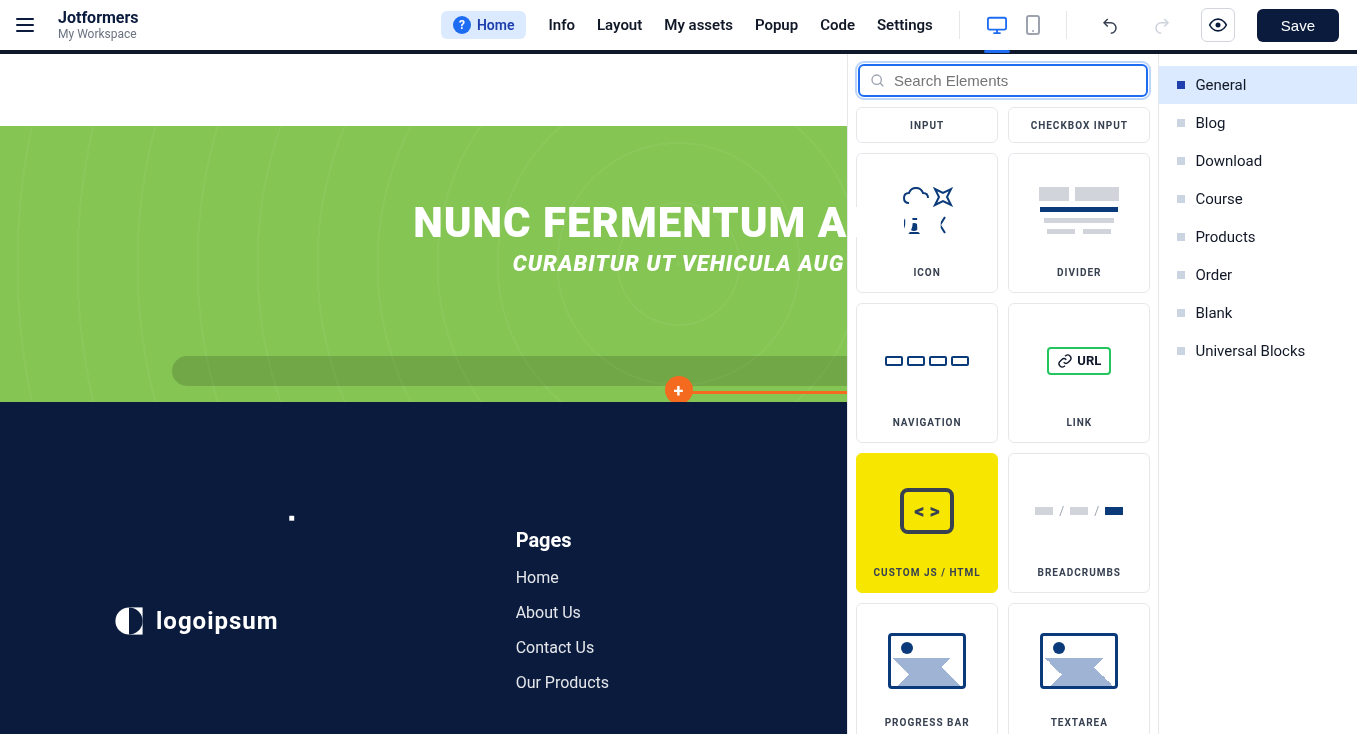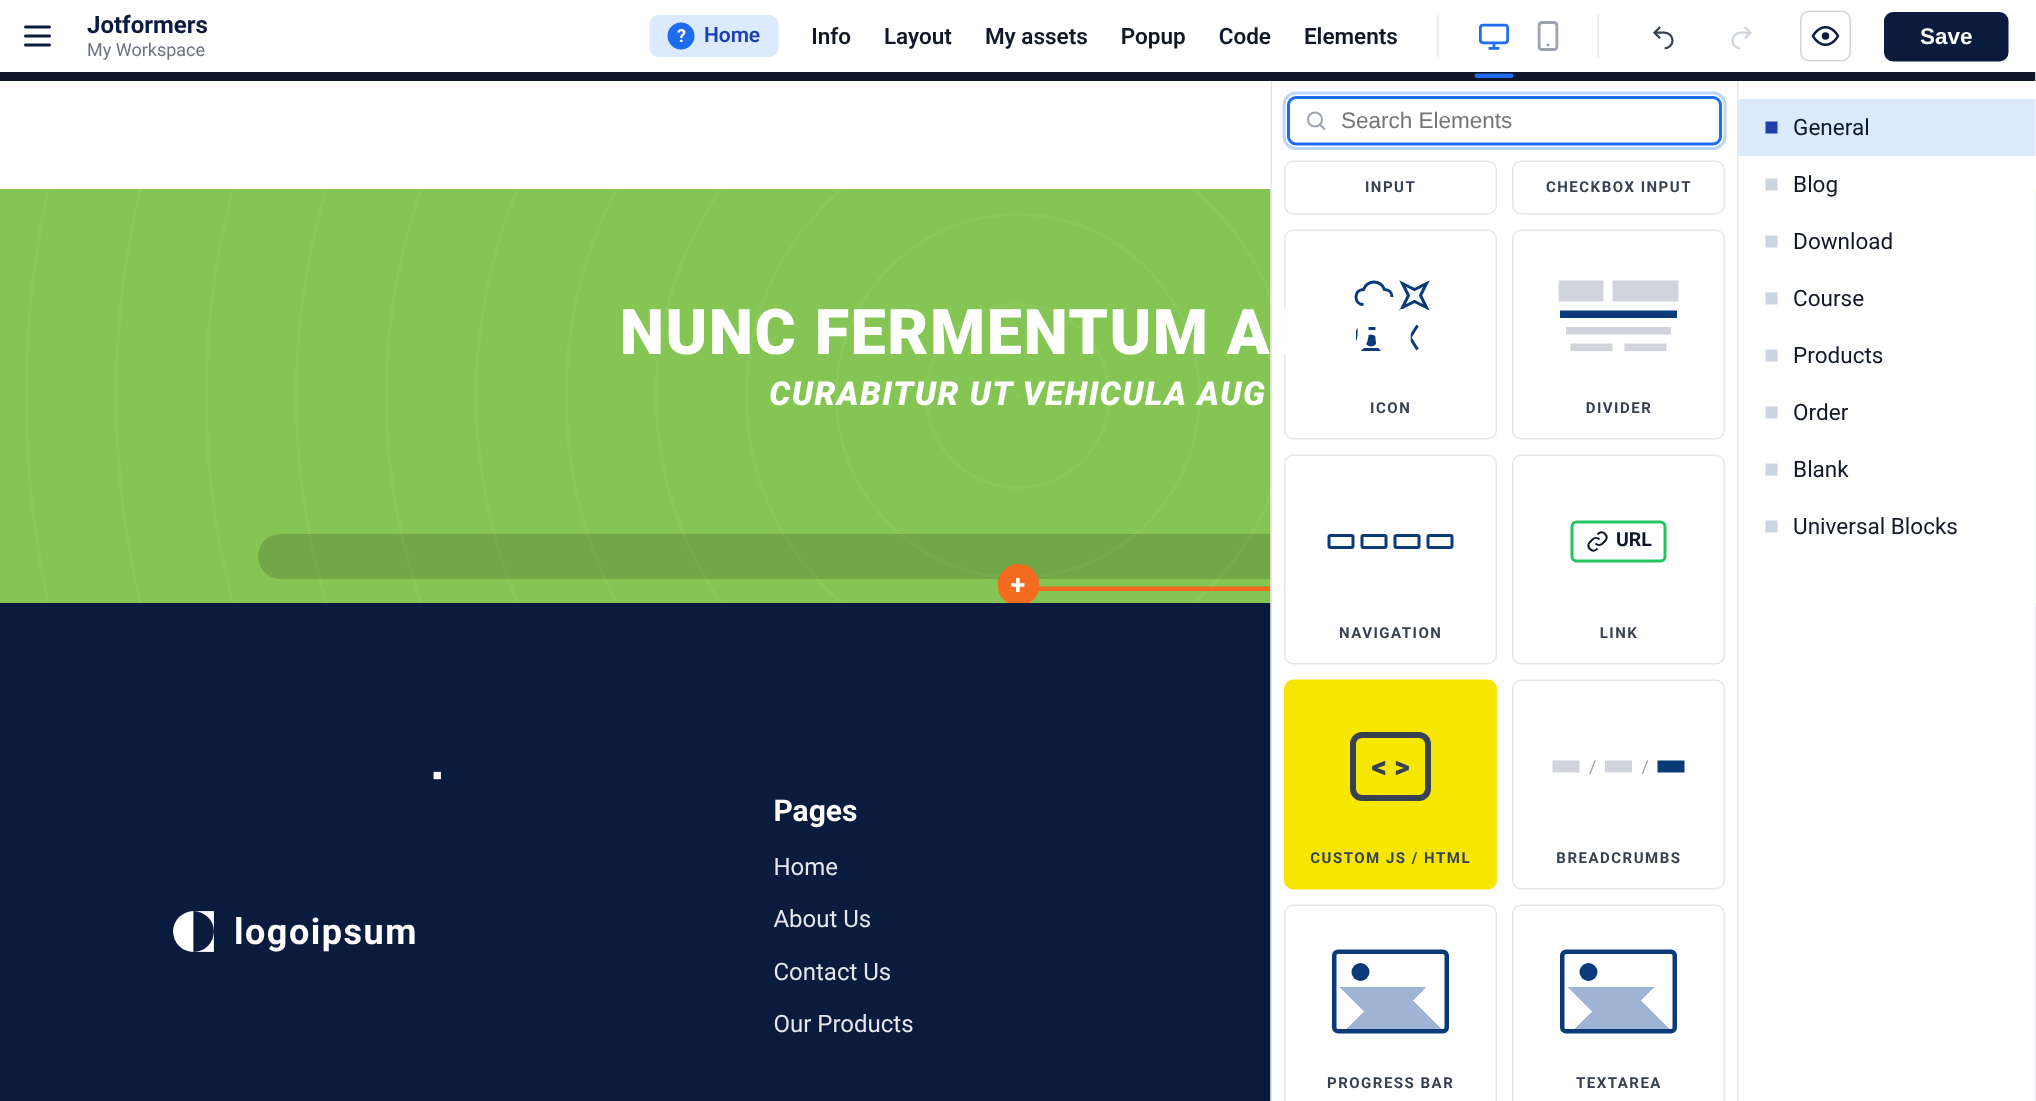--- a/index.html
+++ b/index.html
@@ -1,37 +1,37 @@
 <!DOCTYPE html>
 <html><head>
 <meta charset="utf-8">
 <style>
 * { box-sizing: border-box; margin: 0; padding: 0; }
 body { font-family: -apple-system, BlinkMacSystemFont, "Segoe UI", Roboto, Helvetica, Arial, sans-serif; background: #fff; color: #0a1b3d; width: 1357px; height: 734px; overflow: hidden; }
 
 
-.topbar { height: 54px; display: flex; align-items: center; border-bottom: 6px solid #0f172a; padding: 0 18px 0 16px; gap: 14px; }
+.topbar { height: 54px; display: flex; align-items: center; border-bottom: 4px solid #0f172a; padding: 0 18px 0 16px; gap: 14px; }
 .hamburger { width: 24px; height: 24px; display: flex; flex-direction: column; justify-content: center; gap: 4px; cursor: pointer; }
 .hamburger span { height: 2px; background: #0a1b3d; border-radius: 2px; width: 18px; }
 .brand { display: flex; flex-direction: column; line-height: 1.2; margin-left: 4px; }
 .brand .title { font-weight: 700; font-size: 16px; color: #0a1b3d; }
 .brand .sub { font-size: 12px; color: #6b7280; }
 .topnav { margin-left: auto; display: flex; align-items: center; gap: 22px; }
 .help-btn { display: flex; align-items: center; gap: 6px; background: #dbeafe; color: #1e40af; padding: 5px 12px; border-radius: 6px; font-weight: 600; font-size: 14px; cursor: pointer; }
 .help-btn .qmark { width: 18px; height: 18px; border-radius: 50%; background: #1e6cf1; color: #fff; display: flex; align-items: center; justify-content: center; font-size: 12px; font-weight: 700; }
 .navlink { font-size: 15px; font-weight: 600; color: #111827; cursor: pointer; }
 .divider-v { width: 1px; height: 28px; background: #e5e7eb; margin: 0 4px; }
 .device-btns { display: flex; align-items: center; gap: 18px; }
 .device-btn { color: #9ca3af; cursor: pointer; position: relative; display: flex; align-items: center; }
 .device-btn.active { color: #1e6cf1; }
 .device-btn.active::after { content: ""; position: absolute; bottom: -18px; left: -2px; right: -2px; height: 3px; background: #1e6cf1; border-radius: 2px; }
 .history-btns { display: flex; align-items: center; gap: 18px; }
 .icon-btn { width: 34px; height: 34px; display: flex; align-items: center; justify-content: center; border-radius: 6px; cursor: pointer; color: #374151; }
 .icon-btn.framed { border: 1px solid #d1d5db; background: #fff; color: #0a1b3d; }
-.save-btn { background: #0a1b3d; color: #fff; font-weight: 700; font-size: 15px; padding: 8px 24px; border-radius: 6px; cursor: pointer; border: none; }
+.save-btn { background: #0a1b3d; color: #fff; font-weight: 400; font-size: 15px; padding: 8px 24px; border-radius: 6px; cursor: pointer; border: none; }
 
 
 .canvas-wrap { position: relative; height: 680px; }
 .canvas { position: absolute; inset: 0; overflow: hidden; }
 .hero { position: relative; background: #85c553; height: 276px; margin-top: 72px; overflow: hidden; }
 .hero::before { content: ""; position: absolute; inset: -200px; background:
   repeating-radial-gradient(circle at 50% 50%, rgba(255,255,255,0.07) 0 2px, transparent 2px 60px);
   opacity: .7; }
 .hero-inner { position: relative; z-index: 1; text-align: center; color: #fff; padding-top: 72px; }
 .hero-h1 { font-size: 42px; font-weight: 900; letter-spacing: 1px; text-transform: uppercase; }
@@ -105,21 +105,21 @@
   <div class="topnav">
     <div class="help-btn">
       <span class="qmark">?</span>
       <span>Home</span>
     </div>
     <span class="navlink">Info</span>
     <span class="navlink">Layout</span>
     <span class="navlink">My assets</span>
     <span class="navlink">Popup</span>
     <span class="navlink">Code</span>
-    <span class="navlink">Elements</span>
+    <span class="navlink">Settings</span>
     <div class="divider-v"></div>
     <div class="device-btns">
       <div class="device-btn active">
         <svg width="22" height="20" viewBox="0 0 24 22">
             <rect x="2" y="3" width="20" height="13" rx="2" fill="none" stroke="currentColor" stroke-width="2"></rect>
             <path d="M8 20h8M12 16v4" stroke="currentColor" stroke-width="2"></path>
           </svg>
       </div>
       <div class="device-btn">
         <svg width="14" height="20" viewBox="0 0 14 20">

